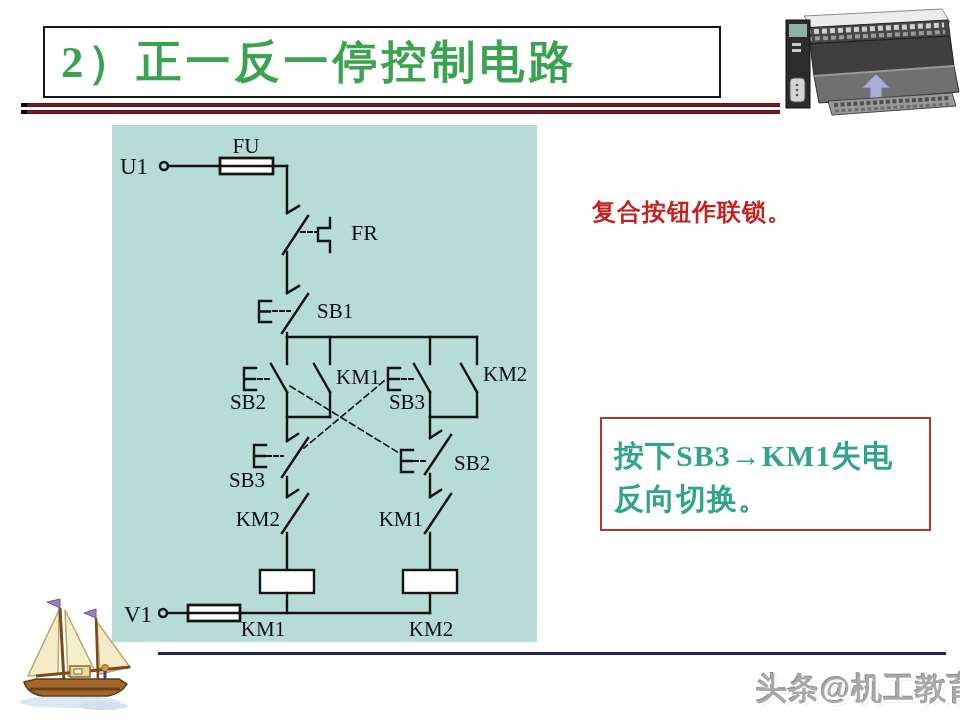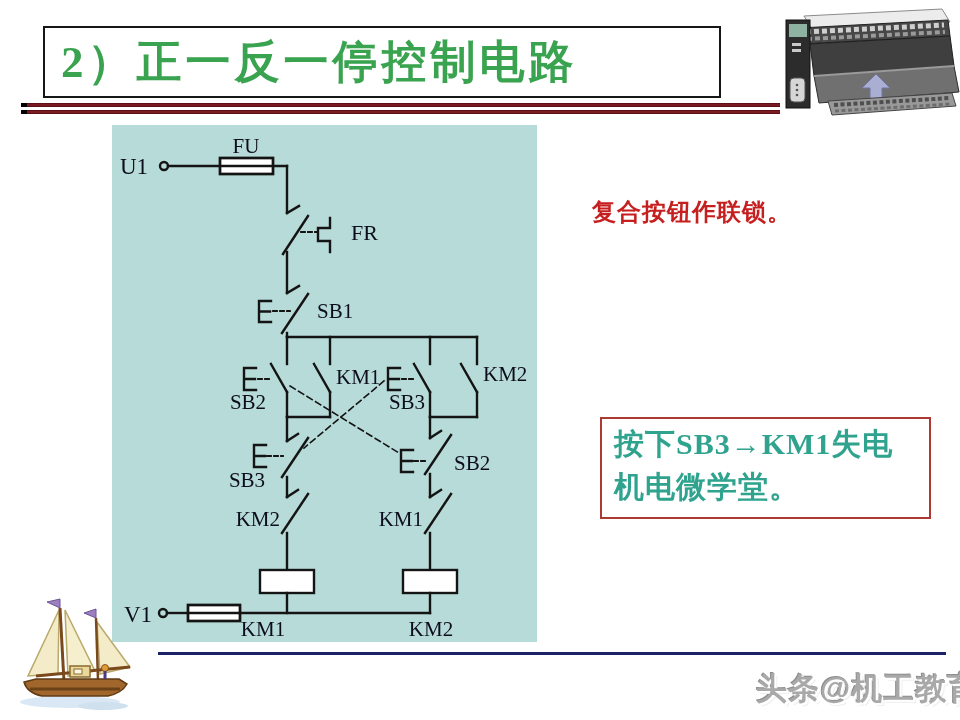--- a/index.html
+++ b/index.html
@@ -12,21 +12,21 @@
   .title-text{color:#3aa34f;font-size:45px;font-weight:700;letter-spacing:4px;white-space:nowrap;}
   
   .rule{left:25px;width:755px;height:4px;background:#7a1a22;box-shadow:inset 0 1px 0 #5c1118, inset 0 -1px 0 #5c1118;}
   .rule-top{top:103px;}
   .rule-bot{top:110px;}
   .cap{left:21px;width:6px;height:4px;background:#000;}
   
   .note-red{left:592px;top:196px;color:#c5201f;font-size:24px;font-weight:700;letter-spacing:1px;white-space:nowrap;}
   .heading-navy{left:610px;top:339px;color:#232366;font-size:35px;font-weight:700;letter-spacing:1px;white-space:nowrap;}
   .process-box{left:600px;top:417px;width:305px;border:2px solid #ab3a32;background:#fff;
-               padding:3px 10px 9px 12px;color:#2fa38e;font-size:30px;font-weight:700;line-height:43px;letter-spacing:1px;}
+               padding:15px 10px 9px 12px;color:#2fa38e;font-size:30px;font-weight:700;line-height:43px;letter-spacing:1px;}
   .pline{white-space:nowrap;}
   
   .bottom-rule{left:158px;top:652px;width:788px;height:3px;background:#1b2266;}
   .wm-faint{left:758px;top:656px;color:#dcdcdc;font-size:26px;font-weight:700;letter-spacing:2px;
             font-family:"Liberation Sans","DejaVu Sans",sans-serif;white-space:nowrap;}
   .wm-badge{left:756px;top:668px;color:#a9a9a9;font-size:31px;font-weight:700;letter-spacing:1px;
             font-family:"Liberation Sans","DejaVu Sans",sans-serif;white-space:nowrap;
             text-shadow:2px 2px 0 #ffffff,3px 3px 0 #efefef,-1px -1px 0 #8e8e8e;}
   
   .circuit{left:112px;top:125px;width:425px;height:517px;}
@@ -200,21 +200,21 @@
     <text x="280" y="526" font-size="21" text-anchor="end">KM2</text>
     <text x="423" y="526" font-size="21" text-anchor="end">KM1</text>
     <text x="263" y="636" font-size="21" text-anchor="middle">KM1</text>
     <text x="431" y="636" font-size="21" text-anchor="middle">KM2</text>
     <text x="124" y="622" font-size="23">V1</text>
   </svg>
 
   <div class="abs note-red">复合按钮作联锁。</div>
   <div class="abs process-box">
     <div class="pline">按下SB3→KM1失电</div>
-    <div class="pline">机电微学堂。</div>
+    <div class="pline">反向切换。</div>
   </div>
 
   <div class="abs bottom-rule"></div>
 
   <svg class="abs ship" viewBox="0 0 135 120">
     <ellipse cx="62" cy="106" rx="50" ry="6" fill="#d9e8f4"></ellipse>
     <ellipse cx="95" cy="110" rx="25" ry="4" fill="#cfe0ef"></ellipse>
     <polygon points="51,14 20,80 50,78" fill="#f4ecc8" stroke="#b9a96b" stroke-width="1.5"></polygon>
     <polygon points="57,14 60,80 87,75" fill="#f6efce" stroke="#b9a96b" stroke-width="1.5"></polygon>
     <polygon points="89,26 92,78 122,71" fill="#f4ecc8" stroke="#b9a96b" stroke-width="1.5"></polygon>

